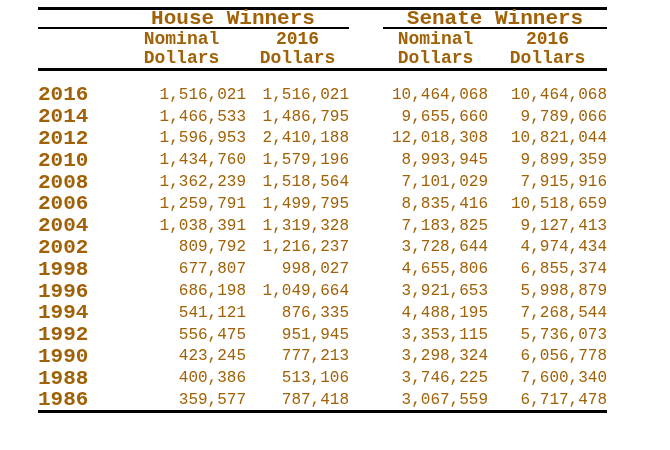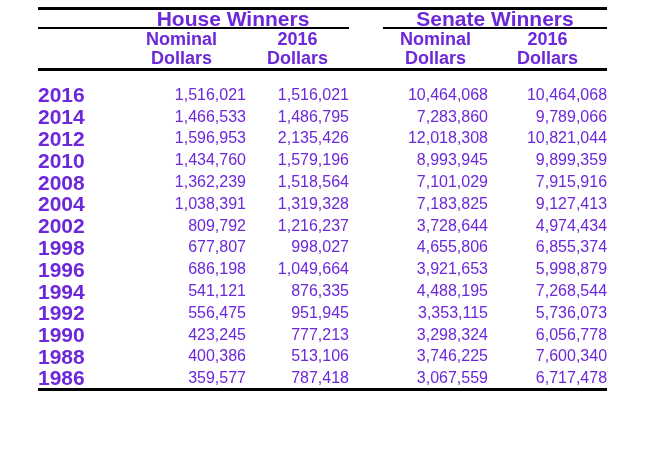--- a/index.html
+++ b/index.html
@@ -1,22 +1,22 @@
 <!DOCTYPE html>
 <html><head>
 <meta charset="utf-8">
 <style>
   html, body { margin: 0; padding: 0; background: #fff; }
   .page {
     position: relative;
     width: 670px;
     height: 450px;
     background: #fff;
-    font-family: Liberation Sans, sans-serif;
-    color: #6d28d9;
+    font-family: Liberation Mono, monospace;
+    color: #a16207;
     overflow: hidden;
     box-sizing: border-box;
     padding: 7px 0 0 38px;
   }
   table.winners {
     border-collapse: collapse;
     table-layout: fixed;
     width: 569px;
     border-top: 3px solid #000;
   }
@@ -127,27 +127,27 @@
     <td class="num n-h16"><span>1,516,021</span></td>
     <td></td>
     <td class="num n-sn"><span>10,464,068</span></td>
     <td class="num n-s16"><span>10,464,068</span></td>
   </tr>
         <tr class="data-row">
     <th class="year">2014</th>
     <td class="num n-hn"><span>1,466,533</span></td>
     <td class="num n-h16"><span>1,486,795</span></td>
     <td></td>
-    <td class="num n-sn"><span>7,283,860</span></td>
+    <td class="num n-sn"><span>9,655,660</span></td>
     <td class="num n-s16"><span>9,789,066</span></td>
   </tr>
         <tr class="data-row">
     <th class="year">2012</th>
     <td class="num n-hn"><span>1,596,953</span></td>
-    <td class="num n-h16"><span>2,135,426</span></td>
+    <td class="num n-h16"><span>2,410,188</span></td>
     <td></td>
     <td class="num n-sn"><span>12,018,308</span></td>
     <td class="num n-s16"><span>10,821,044</span></td>
   </tr>
         <tr class="data-row">
     <th class="year">2010</th>
     <td class="num n-hn"><span>1,434,760</span></td>
     <td class="num n-h16"><span>1,579,196</span></td>
     <td></td>
     <td class="num n-sn"><span>8,993,945</span></td>
@@ -155,20 +155,28 @@
   </tr>
         <tr class="data-row">
     <th class="year">2008</th>
     <td class="num n-hn"><span>1,362,239</span></td>
     <td class="num n-h16"><span>1,518,564</span></td>
     <td></td>
     <td class="num n-sn"><span>7,101,029</span></td>
     <td class="num n-s16"><span>7,915,916</span></td>
   </tr>
         <tr class="data-row">
+    <th class="year">2006</th>
+    <td class="num n-hn"><span>1,259,791</span></td>
+    <td class="num n-h16"><span>1,499,795</span></td>
+    <td></td>
+    <td class="num n-sn"><span>8,835,416</span></td>
+    <td class="num n-s16"><span>10,518,659</span></td>
+  </tr>
+        <tr class="data-row">
     <th class="year">2004</th>
     <td class="num n-hn"><span>1,038,391</span></td>
     <td class="num n-h16"><span>1,319,328</span></td>
     <td></td>
     <td class="num n-sn"><span>7,183,825</span></td>
     <td class="num n-s16"><span>9,127,413</span></td>
   </tr>
         <tr class="data-row">
     <th class="year">2002</th>
     <td class="num n-hn"><span>809,792</span></td>

